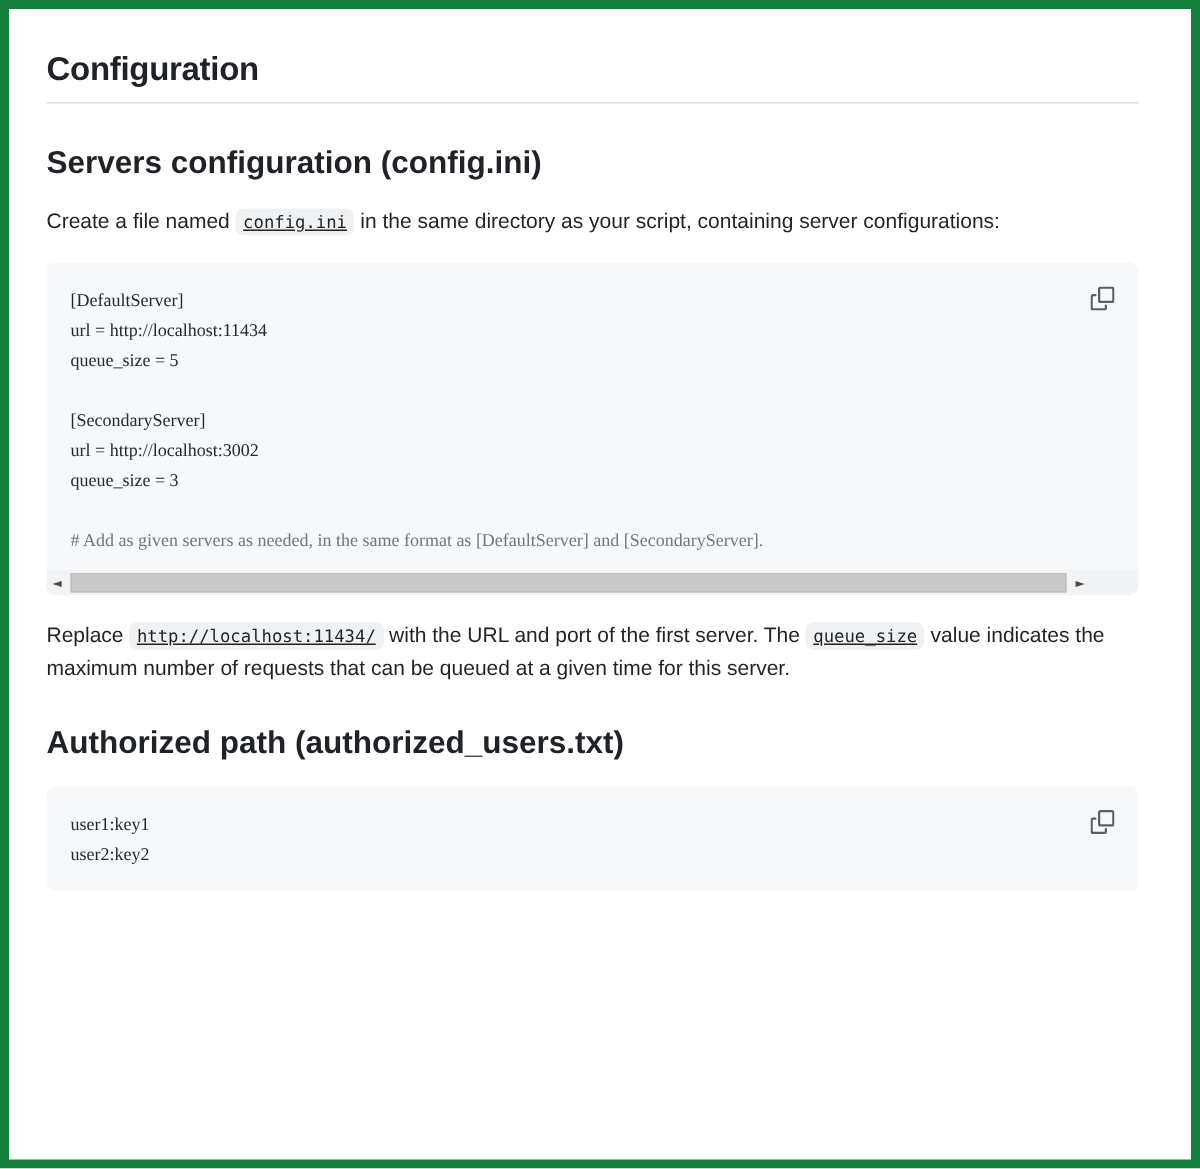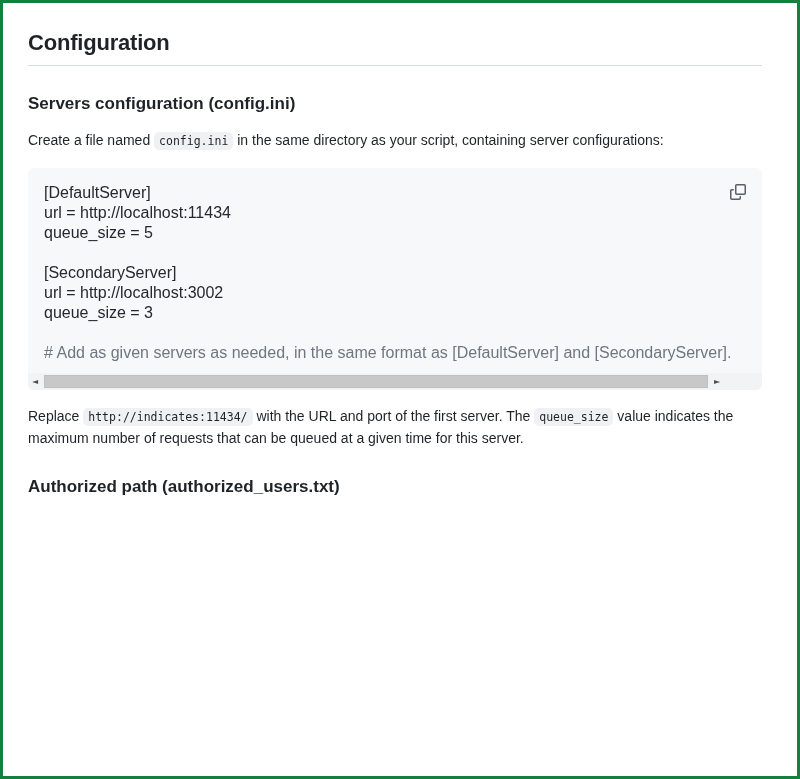--- a/index.html
+++ b/index.html
@@ -5,64 +5,65 @@
   * { box-sizing: border-box; margin: 0; padding: 0; }
   html, body { background: #ffffff; }
   body {
     width: 800px; height: 779px;
     font-family: "Liberation Sans", sans-serif;
     color: #1f2328;
     overflow: hidden;
   }
   .frame {
     width: 800px; height: 779px;
-    border: 3px solid #15803d;
+    border: 6px solid #15803d;
     background: #ffffff;
     overflow: hidden;
   }
   .content {
     padding: 27px 35px 0 25px; 
   }
   h2.page-title {
     font-size: 22px;
     font-weight: 700;
     letter-spacing: -0.2px;
     padding-bottom: 9px;
     border-bottom: 1px solid #d8dee4;
     margin-bottom: 0;
   }
   h3.section-heading {
-    font-size: 17px;
+    font-size: 21px;
     font-weight: 700;
     margin-top: 28px;
     margin-bottom: 16px;
   }
   p.md-paragraph {
     font-size: 14px;
     line-height: 21px;
     margin-bottom: 16px;
   }
   p.md-paragraph code, code.inline-code {
     font-family: "DejaVu Sans Mono", monospace;
     font-size: 11.5px;
     background: #eff1f3;
     padding: 2px 5px;
     border-radius: 5px;
     white-space: nowrap;
+    text-decoration: underline;
   }
   .code-block {
     position: relative;
     background: #f6f8fa;
     border-radius: 6px;
     margin-bottom: 16px;
     overflow: hidden;
   }
   .code-block pre {
-    font-family: Liberation Sans, sans-serif;
-    font-size: 16px;
+    font-family: Liberation Serif, serif;
+    font-size: 12px;
     line-height: 20px;
     color: #24292f;
     padding: 15px 16px;
     white-space: pre;
     overflow: hidden;
   }
   .code-block.has-scrollbar pre { padding-bottom: 8px; }
   .tok-comment { color: #6e7781; }
   .copy-btn {
     position: absolute;
@@ -138,25 +139,37 @@
         </button>
         <div class="hscrollbar">
           <span class="sb-arrow">◄</span>
           <span class="sb-track">
             <span class="sb-thumb"></span>
           </span>
           <span class="sb-arrow">►</span>
         </div>
       </div>
 
-      <p class="md-paragraph">Replace <code class="inline-code">http://indicates:11434/</code> with the URL and port of the first server. The <code class="inline-code">queue_size</code> value indicates the maximum number of requests that can be queued at a given time for this server.</p>
+      <p class="md-paragraph">Replace <code class="inline-code">http://localhost:11434/</code> with the URL and port of the first server. The <code class="inline-code">queue_size</code> value indicates the maximum number of requests that can be queued at a given time for this server.</p>
     </section>
 
     <section>
       <h3 class="section-heading">Authorized path (authorized_users.txt)</h3>
 
 
+      <div class="code-block">
+        <pre>user1:key1
+user2:key2</pre>
+        <button class="copy-btn">
+          <span>
+            <svg width="16" height="16" viewBox="0 0 16 16" fill="currentColor" aria-hidden="true">
+              <path d="M0 6.75C0 5.784.784 5 1.75 5h1.5a.75.75 0 0 1 0 1.5h-1.5a.25.25 0 0 0-.25.25v7.5c0 .138.112.25.25.25h7.5a.25.25 0 0 0 .25-.25v-1.5a.75.75 0 0 1 1.5 0v1.5A1.75 1.75 0 0 1 9.25 16h-7.5A1.75 1.75 0 0 1 0 14.25Z"></path>
+              <path d="M5 1.75C5 .784 5.784 0 6.75 0h7.5C15.216 0 16 .784 16 1.75v7.5A1.75 1.75 0 0 1 14.25 11h-7.5A1.75 1.75 0 0 1 5 9.25Zm1.75-.25a.25.25 0 0 0-.25.25v7.5c0 .138.112.25.25.25h7.5a.25.25 0 0 0 .25-.25v-7.5a.25.25 0 0 0-.25-.25Z"></path>
+            </svg>
+          </span>
+        </button>
+      </div>
 
 
     </section>
 
   </div>
 </div>
 
 </body></html>

